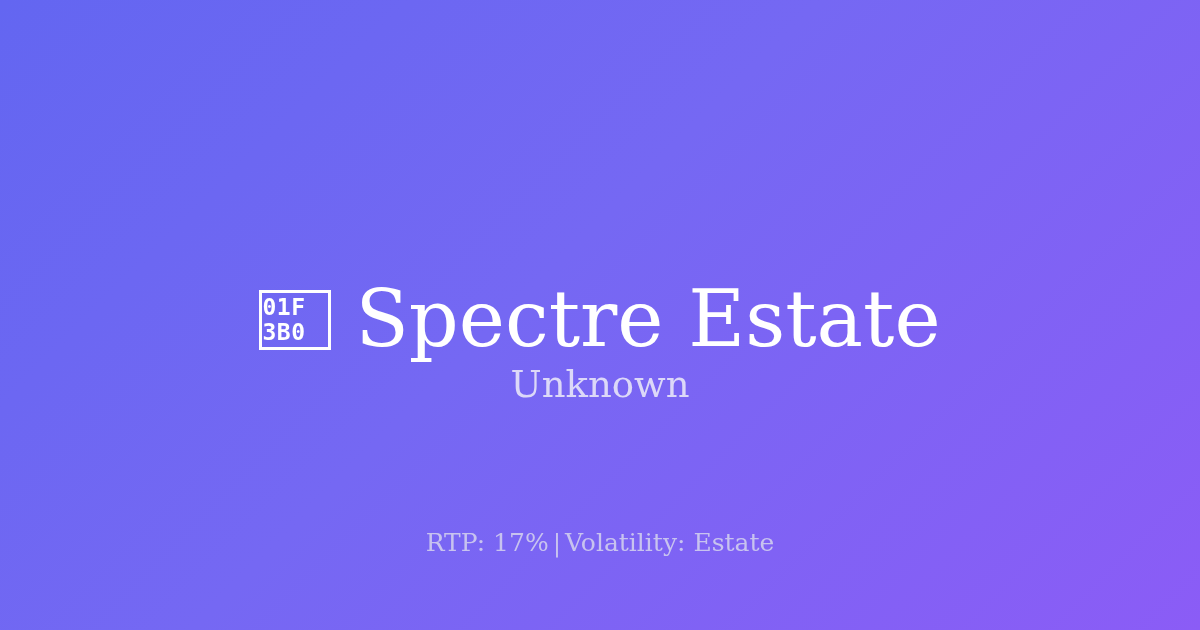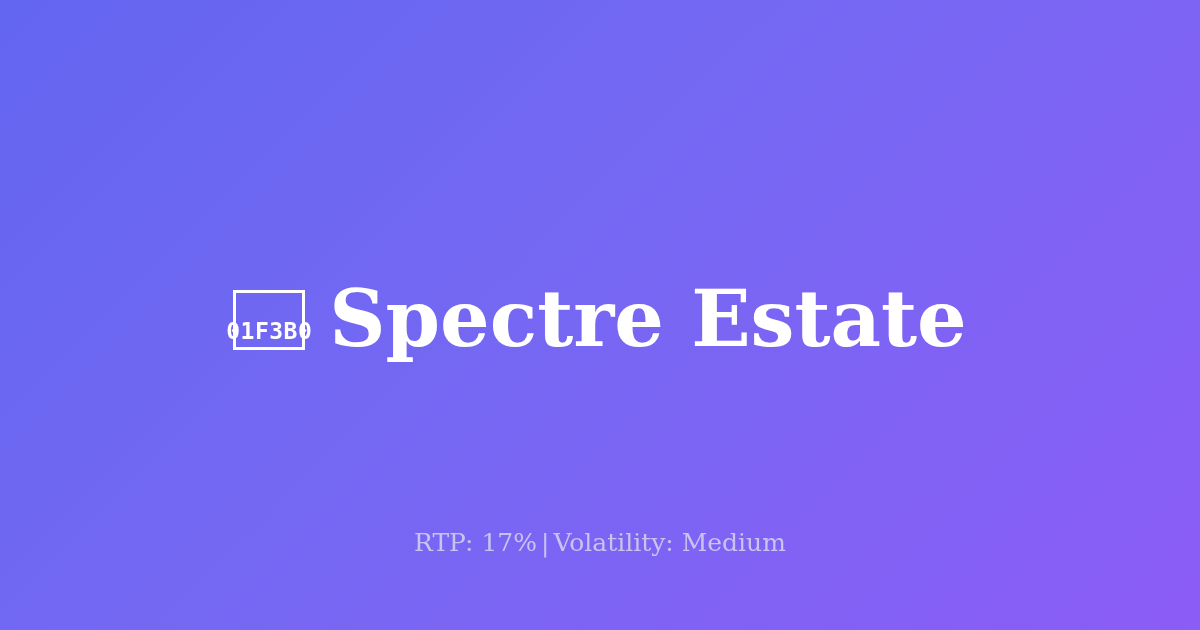--- a/index.html
+++ b/index.html
@@ -37,22 +37,22 @@
     display: flex;
     align-items: center;
     justify-content: center;
     gap: 24px;
     line-height: 1;
   }
 
   
   .tofu-glyph {
     display: inline-flex;
-    flex-direction: row;
-    align-items: flex-end;
+    flex-direction: column;
+    align-items: flex-start;
     justify-content: center;
     box-sizing: border-box;
     width: 72px;
     height: 60px;
     border: 3px solid #ffffff;
     padding: 2px 0 3px;
     font-family: "DejaVu Sans Mono", "Liberation Mono", monospace;
     font-weight: 700;
     font-size: 23px;
     line-height: 25px;
@@ -63,21 +63,21 @@
     top: 1px;
   }
 
   .tofu-glyph .hex-row {
     display: block;
     white-space: pre;
   }
 
   .game-title {
     font-family: "DejaVu Serif", "Liberation Serif", serif;
-    font-weight: 700;
+    font-weight: 400;
     font-size: 78px;
     line-height: 1;
     color: #ffffff;
     white-space: nowrap;
     letter-spacing: 0px;
   }
 
   
   .provider {
     position: absolute;
@@ -120,18 +120,19 @@
   <div class="title-row">
 
     <span class="tofu-glyph" aria-label="slot machine">
       <span class="hex-row">01F</span>
       <span class="hex-row">3B0</span>
     </span>
 
     <h1 class="game-title">Spectre Estate</h1>
   </div>
 
+  <div class="provider">Unknown</div>
 
   <div class="stats">
-    <span>RTP: 17%</span><span class="sep">|</span><span>Volatility: Medium</span>
+    <span>RTP: 17%</span><span class="sep">|</span><span>Volatility: Estate</span>
   </div>
 
 </div>
 
 </body></html>

